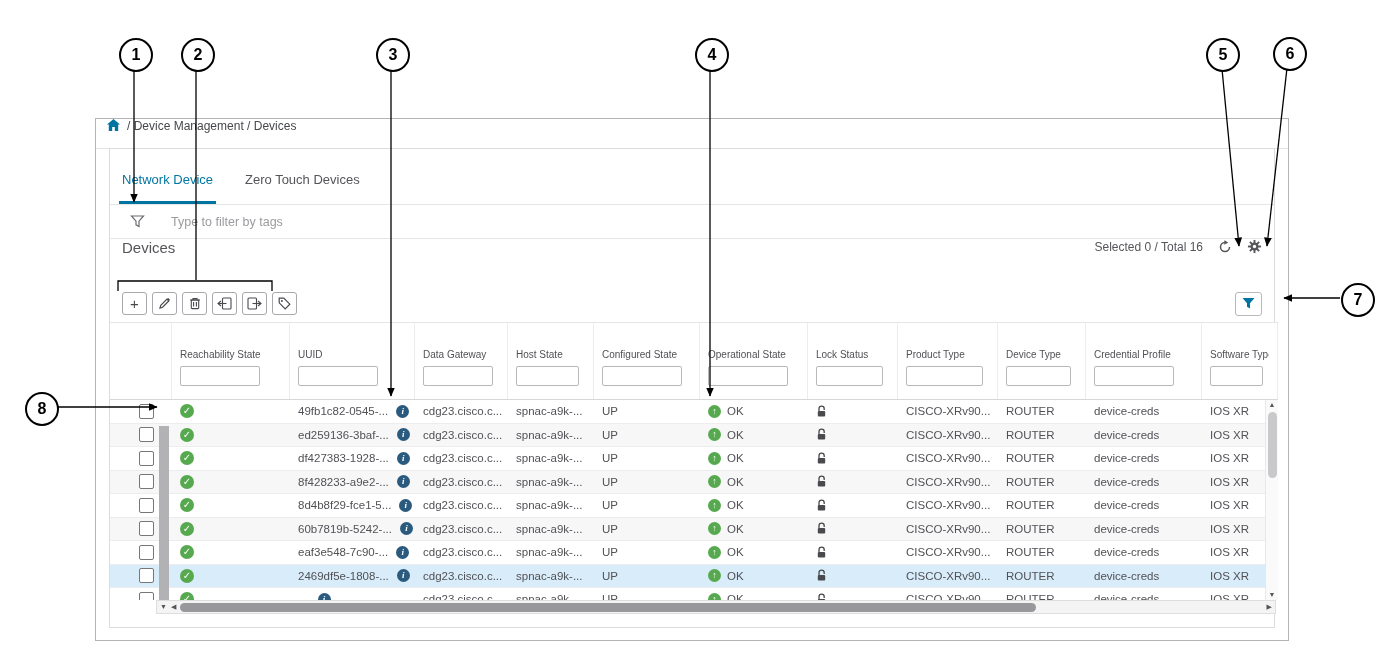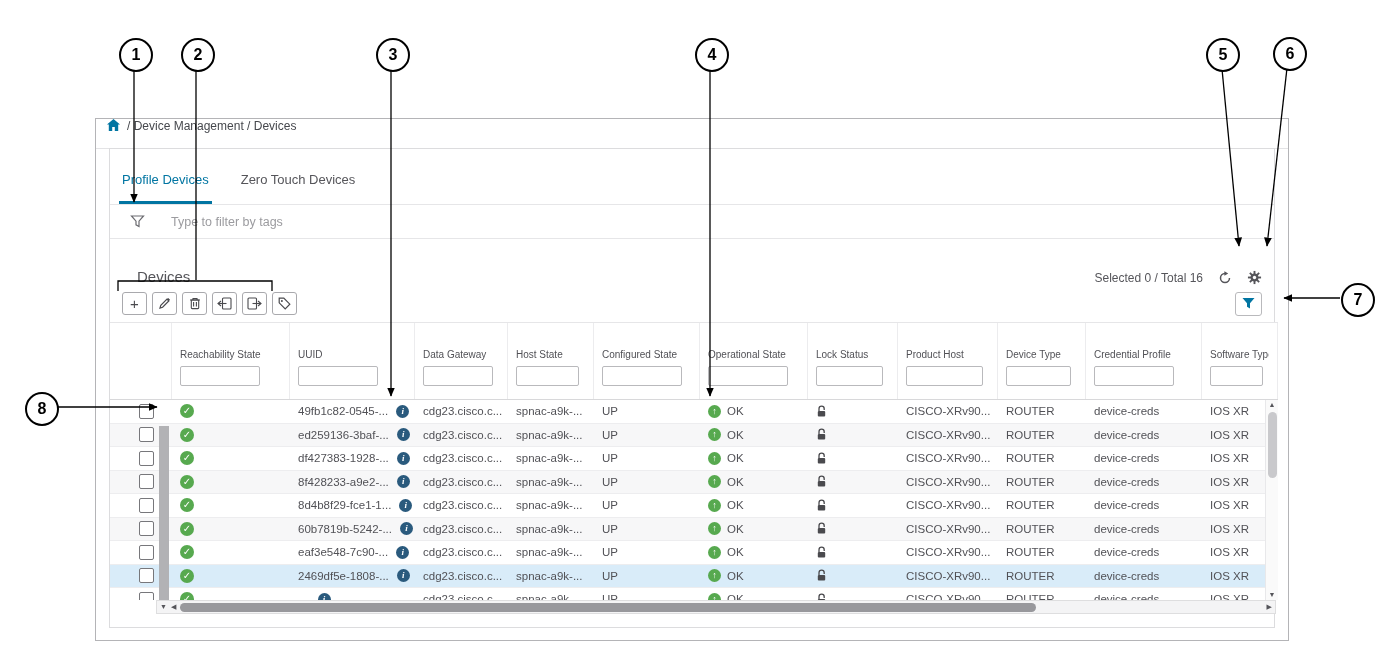--- a/index.html
+++ b/index.html
@@ -27,21 +27,21 @@
   .tab.active{color:#0175a2;border-bottom:3px solid #0175a2;}
 
   
   .tagrow{position:absolute;top:56px;left:0;right:0;height:34px;border-bottom:1px solid #e6e6e8;
           display:flex;align-items:center;padding-left:20px;gap:24px;box-sizing:border-box;}
   .tag-input{border:none;outline:none;flex:1;font-family:"Liberation Sans",sans-serif;
              font-size:12.5px;color:#55555a;background:transparent;}
   .tag-input::placeholder{color:#9b9b9f;}
 
   
-  .devhead{position:absolute;top:90px;left:15px;right:0;height:46px;display:flex;align-items:flex-end;
+  .devhead{position:absolute;top:90px;left:0;right:0;height:46px;display:flex;align-items:flex-start;
            padding:0 12px;box-sizing:border-box;}
   .devtitle{font-size:15px;color:#55555a;}
   .devhead-right{margin-left:auto;display:flex;align-items:center;gap:15px;}
   .selsum{font-size:12px;color:#55555a;}
   .hicon{display:inline-flex;cursor:pointer;}
 
   
   .toolbar{position:absolute;top:136px;left:0;right:0;height:37px;display:flex;align-items:center;
            padding:0 12px;box-sizing:border-box;}
   .tbgroup{display:flex;gap:5px;}
@@ -148,21 +148,21 @@
     <div class="breadcrumb">
       <svg width="13" height="12" viewBox="0 0 13 12">
         <path d="M6.5 0 L13 5.5 H11.2 V12 H7.8 V8 H5.2 V12 H1.8 V5.5 H0 Z" fill="#0175a2"></path>
       </svg>
       <span>/ Device Management / Devices</span>
     </div>
 
     <div class="panel" id="panel" style="--cols: 62px 118px 125px 93px 86px 106px 108px 90px 100px 88px 116px 76px;">
 
       <div class="tabs">
-        <div class="tab active"><span>Profile Devices</span></div>
+        <div class="tab active"><span>Network Device</span></div>
         <div class="tab"><span>Zero Touch Devices</span></div>
       </div>
 
       <div class="tagrow">
         <svg width="15" height="13" viewBox="0 0 15 13">
           <path d="M1.5 1 H13.5 L9 6.2 V11.5 L6 9.8 V6.2 Z" fill="none" stroke="#6b6b70" stroke-width="1.2"></path>
         </svg>
         <input class="tag-input" placeholder="Type to filter by tags" style="">
       </div>
 
@@ -267,21 +267,21 @@
           </div>
           <div class="th">
             <div class="th-label">Operational State</div>
             <input class="col-filter" style="">
           </div>
           <div class="th">
             <div class="th-label">Lock Status</div>
             <input class="col-filter" style="">
           </div>
           <div class="th">
-            <div class="th-label">Product Host</div>
+            <div class="th-label">Product Type</div>
             <input class="col-filter" style="">
           </div>
           <div class="th">
             <div class="th-label">Device Type</div>
             <input class="col-filter" style="">
           </div>
           <div class="th">
             <div class="th-label">Credential Profile</div>
             <input class="col-filter" style="">
           </div>
@@ -420,21 +420,21 @@
   </div>
 
   <div class="tr">
     <div class="td td-check">
               <span class="checkbox"></span>
             </div>
     <div class="td">
               <span class="status-ok">✓</span>
             </div>
     <div class="td">
-      <span>8d4b8f29-fce1-1...</span>
+      <span>8d4b8f29-fce1-5...</span>
       <span class="info-icon">i</span>
     </div>
     <div class="td">cdg23.cisco.c...</div>
     <div class="td">spnac-a9k-...</div>
     <div class="td">UP</div>
     <div class="td td-oper">
       <span class="up-icon">↑</span>
       <span>OK</span>
     </div>
     <div class="td">

